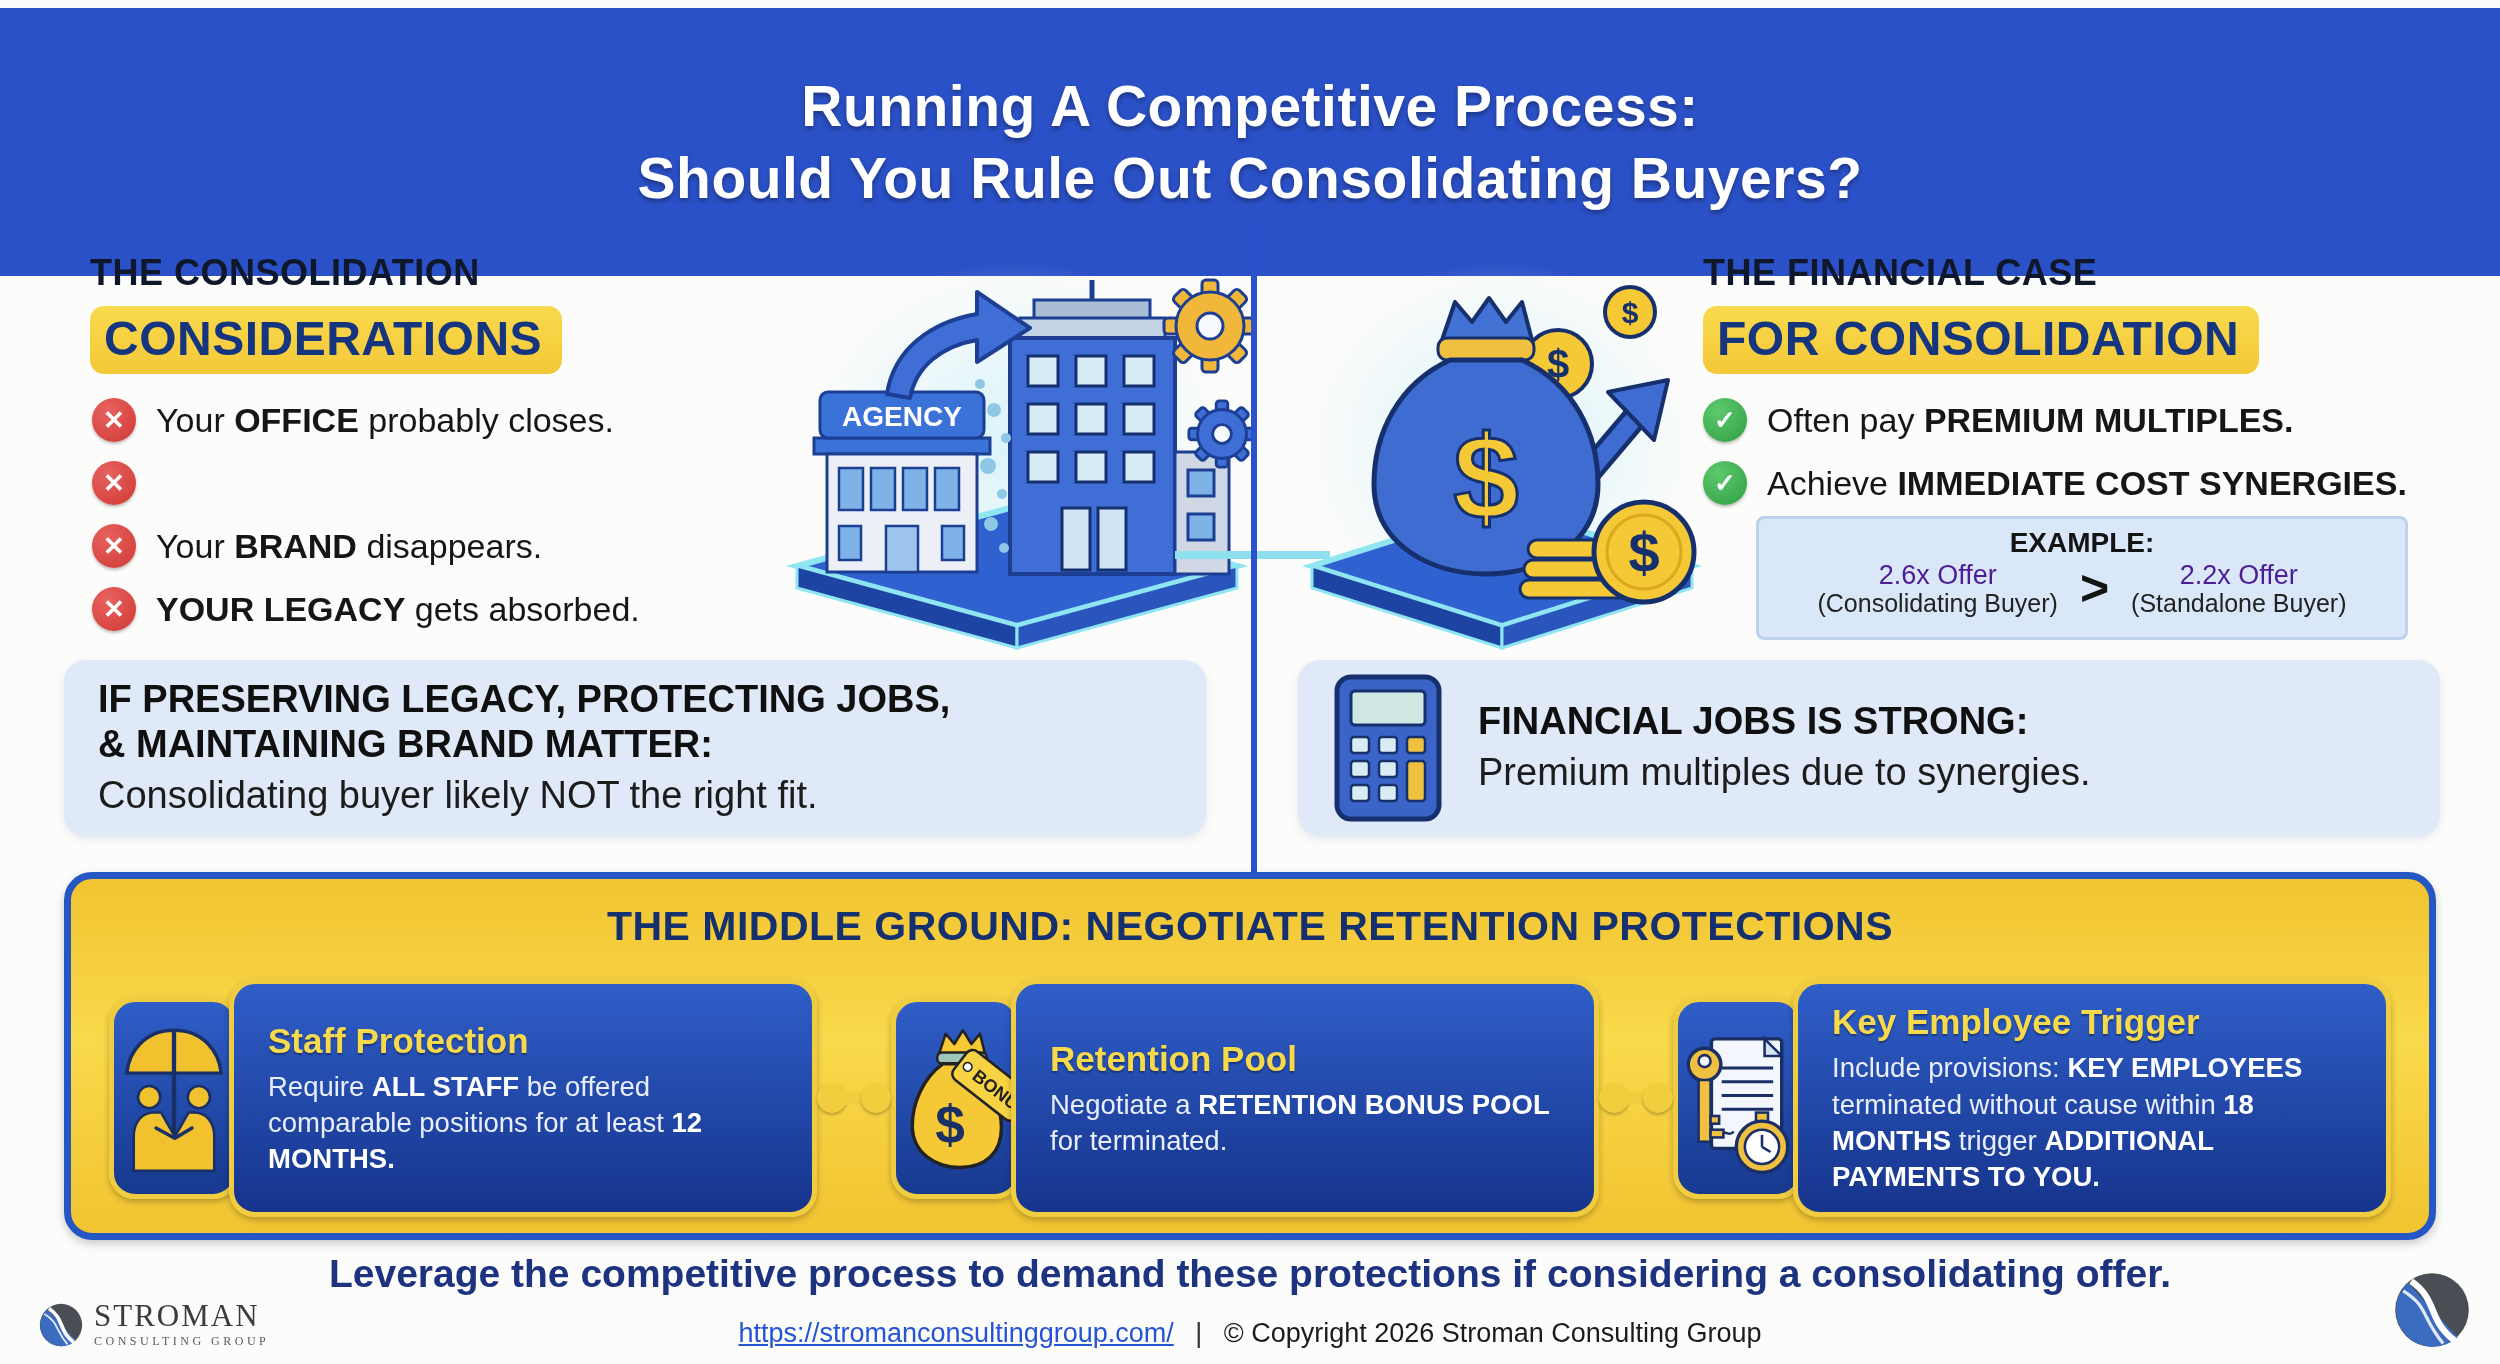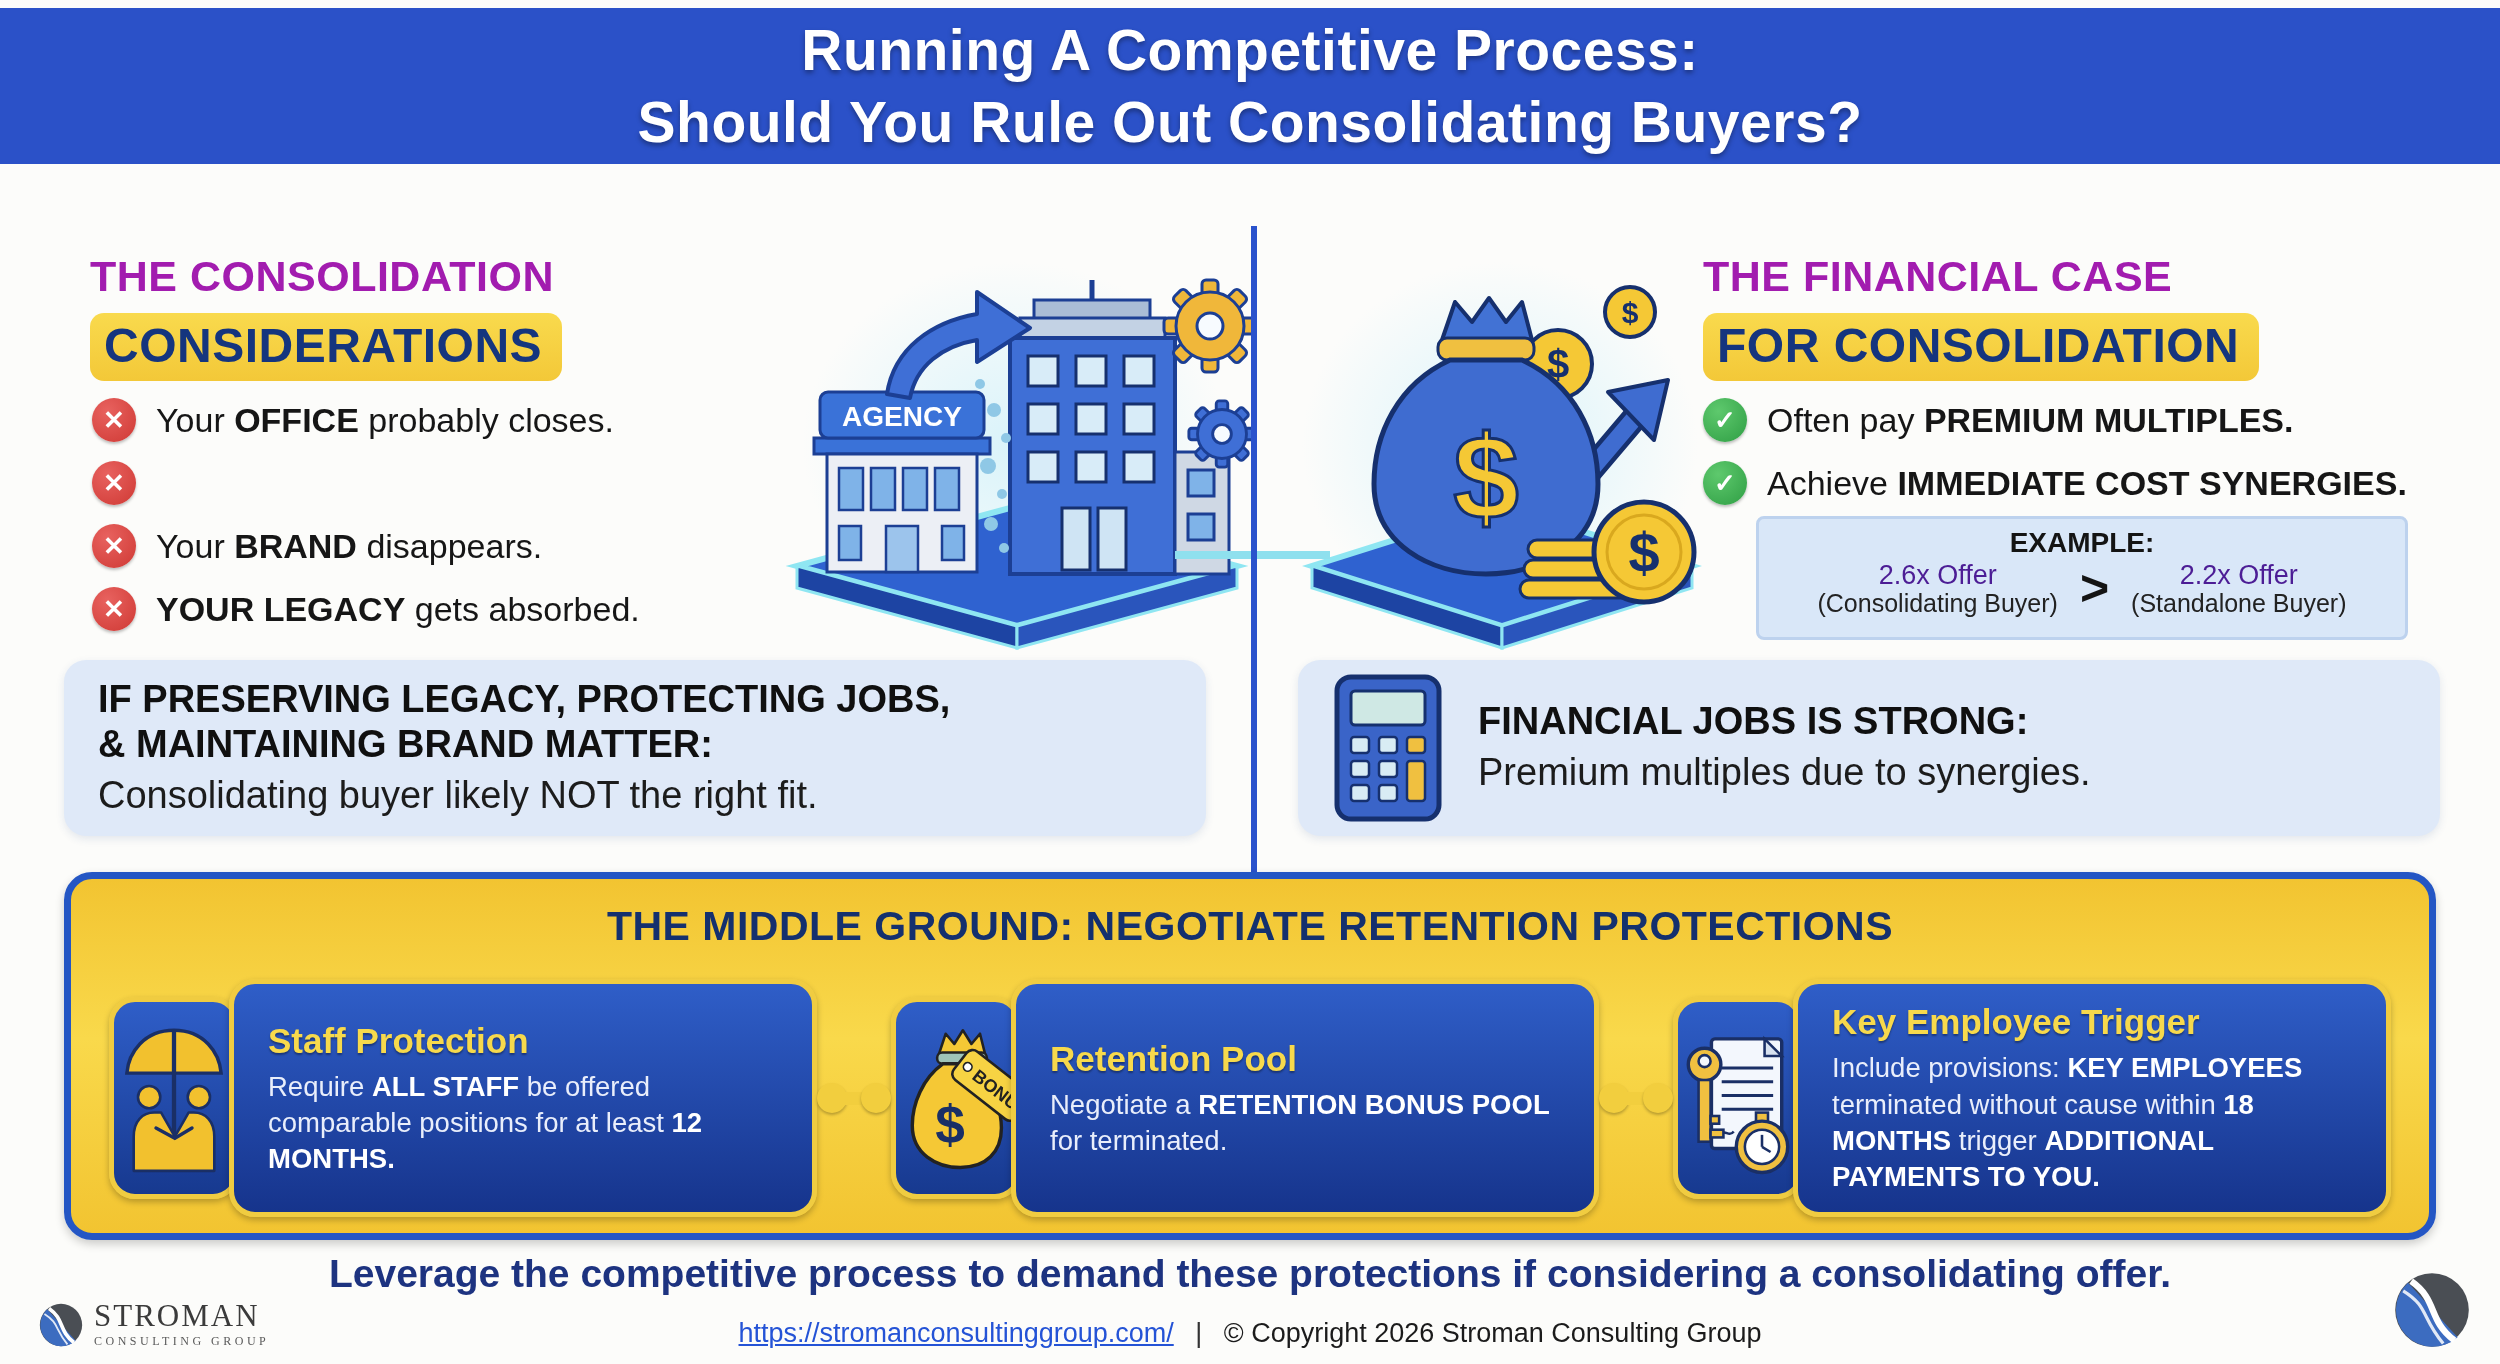--- a/index.html
+++ b/index.html
@@ -4,36 +4,36 @@
 <style>
   html,body{margin:0;padding:0;background:#e8e8e8;}
   #canvas{
     position:relative;width:2500px;height:1364px;overflow:hidden;
     background:#fcfcfa;font-family:"Liberation Sans",sans-serif;
   }
   .b{font-weight:bold;}
 
   
   .header{
-    position:absolute;left:0;top:8px;width:2500px;height:156px;
+    position:absolute;left:0;top:8px;width:2500px;height:268px;
     background:#2b51c8;color:#fff;text-align:center;
     display:flex;flex-direction:column;justify-content:center;gap:6px;
   }
   .header .t1,.header .t2{
     font-size:57px;font-weight:bold;letter-spacing:.5px;
     text-shadow:0 3px 5px rgba(0,0,0,.35);
   }
 
   
   .divider{position:absolute;left:1251px;top:226px;width:6px;height:646px;background:#2a52cc;z-index:3;}
   .platform-link{position:absolute;left:1175px;top:551px;width:155px;height:8px;background:#8fe0ee;z-index:2;}
 
   
   .sec-head{position:absolute;z-index:2;}
-  .sec-head .l1{font-size:43px;font-weight:bold;color:#a21caf;letter-spacing:.5px;}
+  .sec-head .l1{font-size:36px;font-weight:bold;color:#0f172a;letter-spacing:.5px;}
   .sec-head .l2{
     display:inline-block;margin-top:12px;padding:5px 20px 8px 14px;border-radius:14px;
     background:linear-gradient(180deg,#f9da4d,#f3c838);
     font-size:48px;font-weight:bold;color:#15357e;letter-spacing:.5px;
   }
   .head-left{left:90px;top:252px;}
   .head-right{left:1703px;top:252px;}
 
   
   .bullets{position:absolute;z-index:2;}

